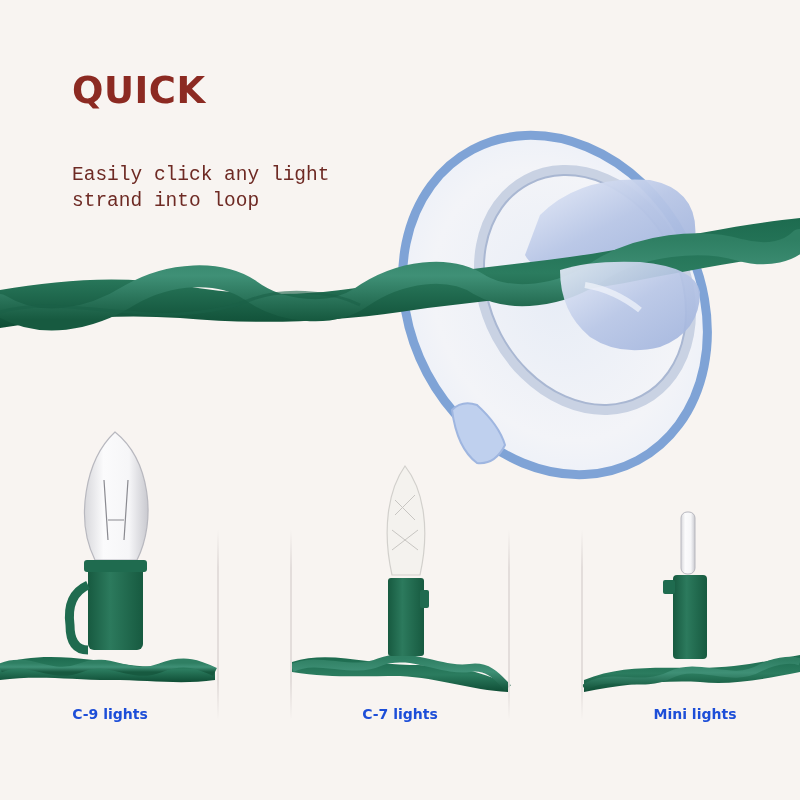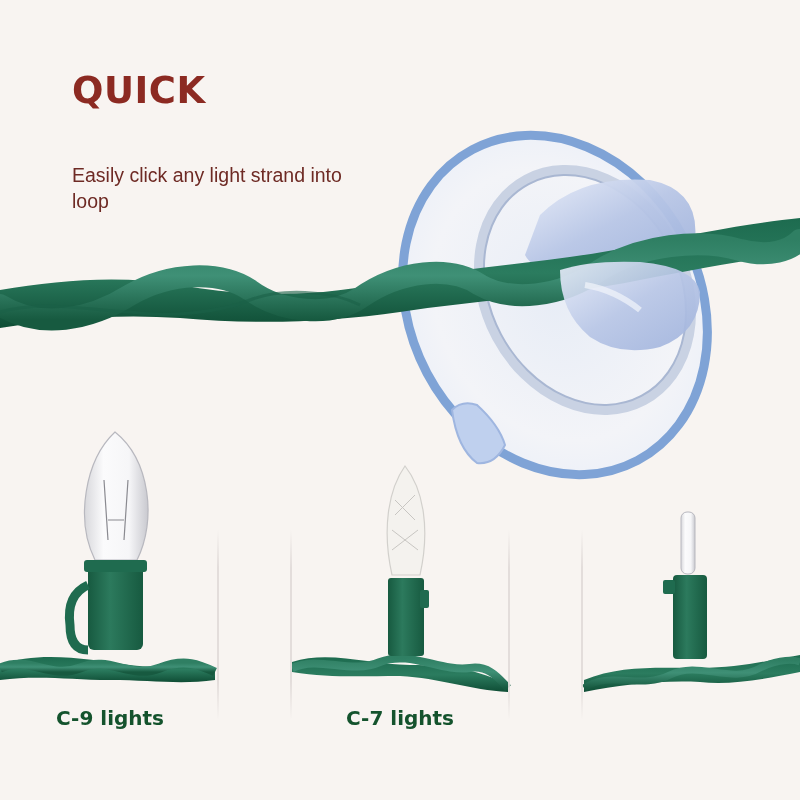--- a/index.html
+++ b/index.html
@@ -9,31 +9,31 @@
 
   .headline {
     position: absolute; left: 72px; top: 68px;
     color: #8c2a22; font-weight: 700; font-size: 37px; line-height: 46px;
     letter-spacing: 0.5px; font-family: "DejaVu Sans", "Liberation Sans", sans-serif;
   }
   .headline div { white-space: nowrap; }
   .subtitle {
     position: absolute; left: 72px; top: 162px; width: 300px;
     color: #6e2a24; font-size: 19.5px; line-height: 26px;
-    font-family: Liberation Sans, sans-serif;
+    font-family: Liberation Mono, monospace;
   }
 
   .divider {
     position: absolute; top: 530px; width: 2px; height: 190px;
     background: linear-gradient(to bottom, rgba(220,214,212,0), #e3dddb 20%, #e3dddb 80%, rgba(220,214,212,0));
   }
 
   .panel-label {
-    position: absolute; top: 706px; color: #14532d; font-weight: 700;
-    font-size: 20px; text-align: center; white-space: nowrap;
+    position: absolute; top: 706px; color: #1d4ed8; font-weight: 700;
+    font-size: 14px; text-align: center; white-space: nowrap;
     font-family: "DejaVu Sans", "Liberation Sans", sans-serif;
   }
 
   svg { position: absolute; left: 0; top: 0; }
 </style>
 </head>
 <body>
 
 <div class="canvas">
 
@@ -129,13 +129,14 @@
   </div>
   <div class="subtitle">Easily click any light strand into loop</div>
 
   <div class="divider" style="left:217px"></div>
   <div class="divider" style="left:290px"></div>
   <div class="divider" style="left:508px"></div>
   <div class="divider" style="left:581px"></div>
 
   <div class="panel-label" style="left:40px;width:140px">C-9 lights</div>
   <div class="panel-label" style="left:330px;width:140px">C-7 lights</div>
+  <div class="panel-label" style="left:620px;width:150px">Mini lights</div>
 </div>
 
 </body></html>

